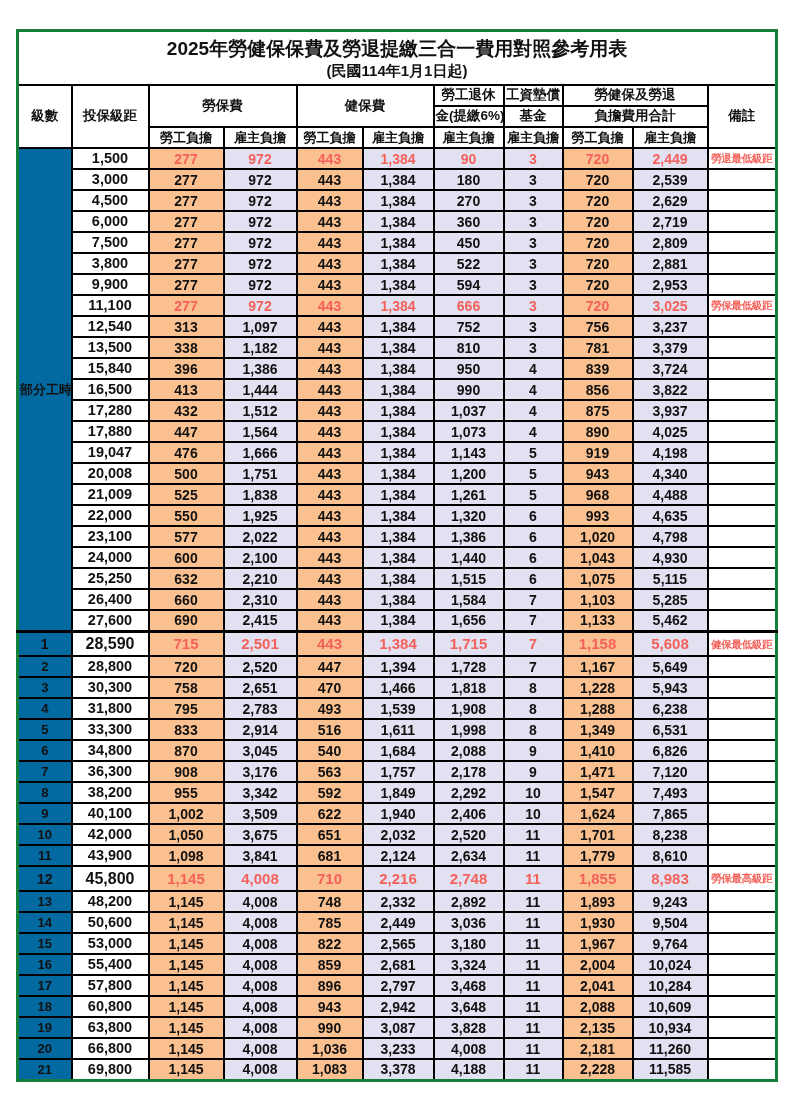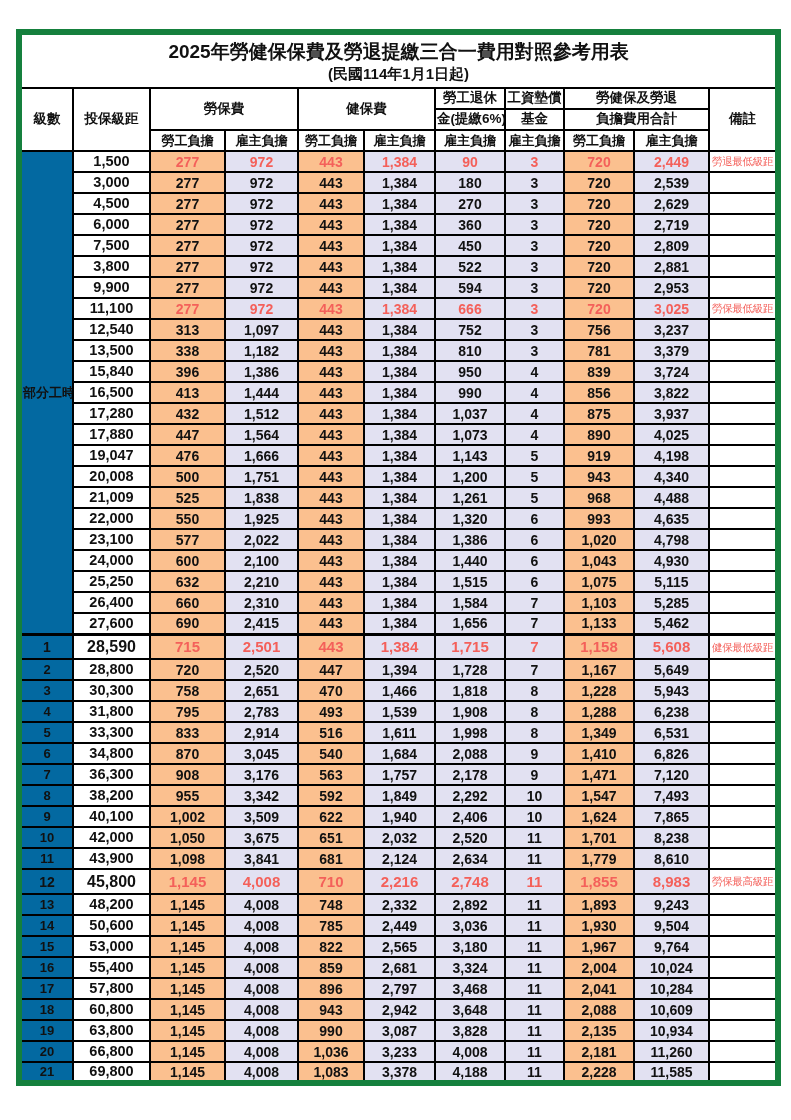--- a/index.html
+++ b/index.html
@@ -13,21 +13,21 @@
     width: 791px;
     height: 1120px;
     box-sizing: border-box;
     padding: 29px 16px 0 16px;
     background: #ffffff;
   }
   table.premium-table {
     border-collapse: collapse;
     table-layout: fixed;
     width: 759px;
-    border: 6px solid #15803d;
+    border: 3px solid #15803d;
   }
   .premium-table th, .premium-table td {
     border: 2px solid #000000;
     padding: 0 1px;
     text-align: center;
     vertical-align: middle;
     overflow: hidden;
     white-space: nowrap;
   }
   
@@ -75,21 +75,21 @@
     font-weight: 600;
   }
   td.bracket-cell {
     background: #ffffff;
     font-weight: 700;
     font-size: 14.5px;
   }
   td.note-cell {
     background: #ffffff;
     font-size: 10.5px;
-    font-weight: 400;
+    font-weight: 700;
     color: #f4605a;
     letter-spacing: -0.3px;
     padding: 0;
   }
   tr.red td.emp, tr.red td.er { color: #f4605a; }
   tr.hl { height: 25px; }
   tr.hl td.emp, tr.hl td.er { font-size: 15px; font-weight: 700; }
   tr.hl td.bracket-cell { font-size: 16px; margin-left: 41px; }
   tr.hl td.level-cell { font-size: 14px; font-weight: 700; }
   tr.thick-top td { border-top-width: 3px; }

